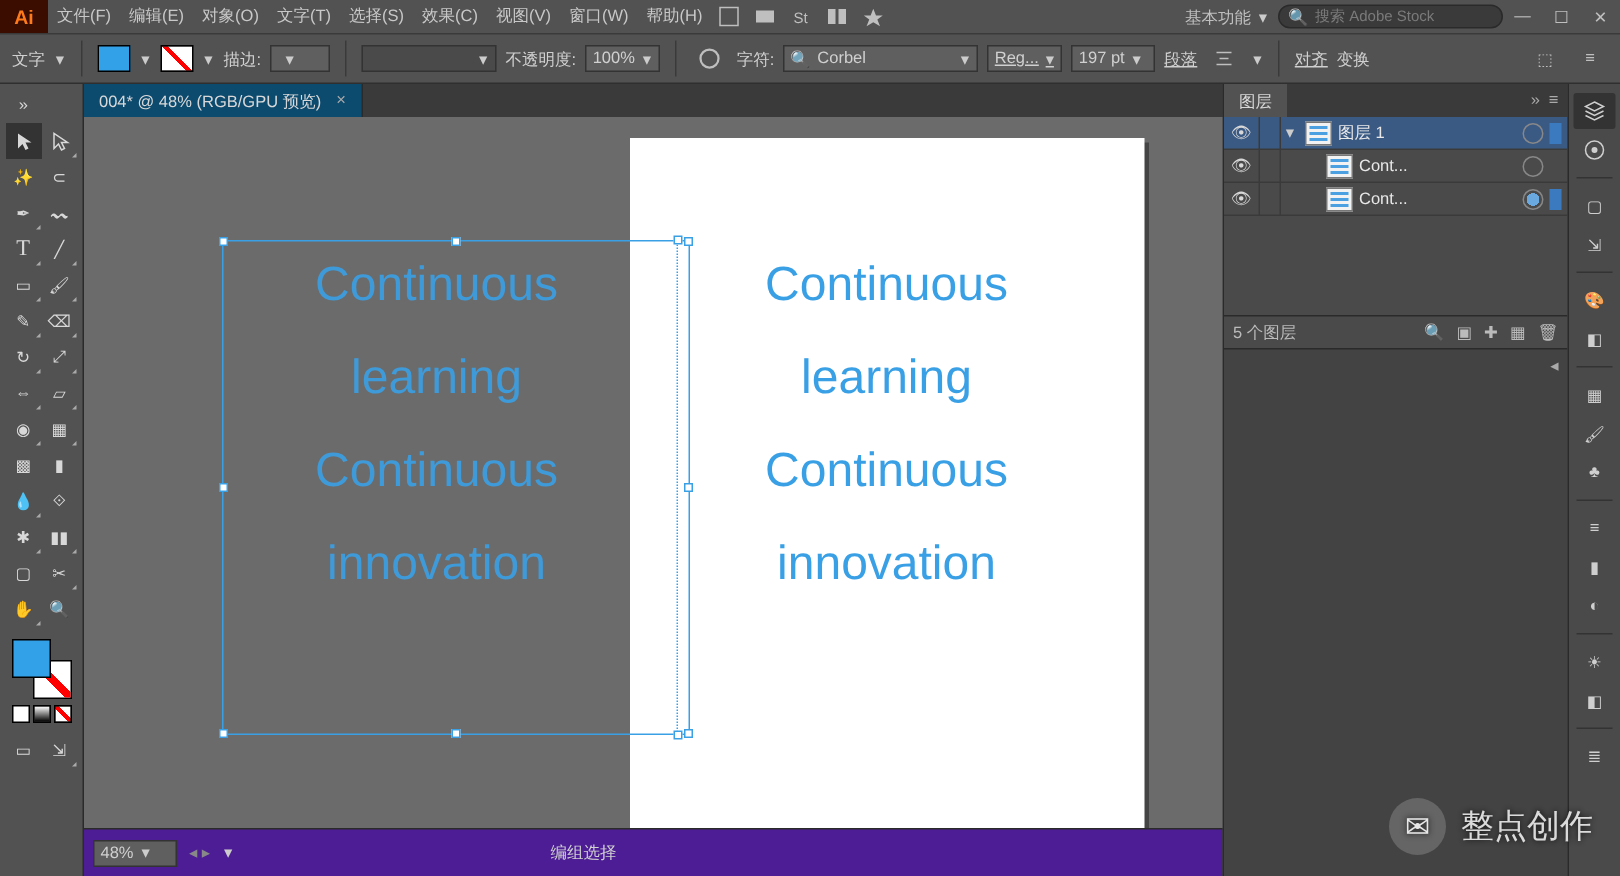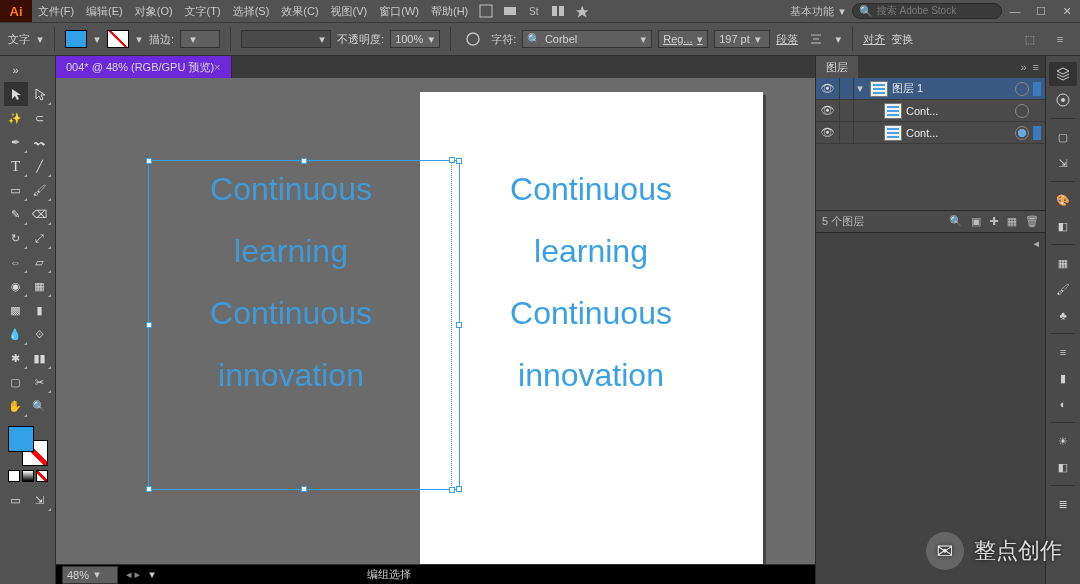--- a/index.html
+++ b/index.html
@@ -35,30 +35,30 @@
 #fillstroke-box{margin-top:8px;position:relative;width:40px;height:40px;}
 .big-swatch{width:26px;height:26px;border:1px solid #000;position:absolute;}
 #fill-swatch{top:0;left:0;background:#33a1e8;z-index:2;}
 #stroke-swatch{bottom:0;right:0;background:#fff;}
 #stroke-swatch::after{content:"";position:absolute;left:0;top:0;right:0;bottom:0;background:linear-gradient(45deg,transparent 0 42%,red 42% 58%,transparent 58% 100%);}
 .mini-swatch-row{display:flex;gap:2px;margin-top:4px;}
 .mini-sw{width:12px;height:12px;border:1px solid #000;}
 
 #center{flex:1;display:flex;flex-direction:column;background:#6b6b6b;}
 #tabstrip{height:22px;background:#3a3a3a;display:flex;align-items:flex-end;}
-.doc-tab{height:22px;padding:0 10px;display:flex;align-items:center;gap:0;background:#6d28d9;color:#d8d8d8;border-right:1px solid #2a2a2a;}
+.doc-tab{height:22px;padding:0 10px;display:flex;align-items:center;gap:10px;background:#0c4a6e;color:#d8d8d8;border-right:1px solid #2a2a2a;}
 .doc-tab .close{color:#aaa;}
 #canvas-viewport{flex:1;position:relative;overflow:hidden;background:#6b6b6b;}
 #artboard{position:absolute;left:364px;top:14px;width:343px;height:480px;background:#fff;box-shadow:3px 3px 0 rgba(0,0,0,.35);}
 .text-block{position:absolute;color:#3aa0e6;font-family:"Corbel","Segoe UI",Arial,sans-serif;font-size:32px;line-height:62px;text-align:center;width:270px;}
 #txt-right{left:400px;top:80px;}
 #txt-left{left:100px;top:80px;opacity:.9;}
 .sel-box{position:absolute;border:1px solid #3aa0e6;pointer-events:none;}
 .sel-handle{position:absolute;width:6px;height:6px;background:#fff;border:1px solid #3aa0e6;}
-#statusbar{height:20px;background:#000000;display:flex;align-items:center;padding:0 6px;gap:8px;color:#d0d0d0;border-top:1px solid #2a2a2a;}
+#statusbar{height:32px;background:#4c1d95;display:flex;align-items:center;padding:0 6px;gap:8px;color:#d0d0d0;border-top:1px solid #2a2a2a;}
 
 #rightdock{width:265px;display:flex;background:#4a4a4a;border-left:1px solid #2a2a2a;}
 #panels{flex:1;display:flex;flex-direction:column;background:#4a4a4a;}
 .panel-tabbar{height:22px;display:flex;align-items:center;background:#3a3a3a;}
 .panel-tab{height:22px;padding:0 10px;background:#525252;display:flex;align-items:center;color:#d8d8d8;}
 .panel-icons-right{margin-left:auto;display:flex;gap:6px;padding:0 6px;color:#aaa;}
 #layer-list{background:#4a4a4a;}
 .layer-row{height:22px;display:flex;align-items:center;border-bottom:1px solid #3a3a3a;}
 .layer-row.selected{background:#3a5a84;}
 .eye-cell{width:24px;height:22px;display:flex;align-items:center;justify-content:center;border-right:1px solid #3a3a3a;color:#d8d8d8;}

